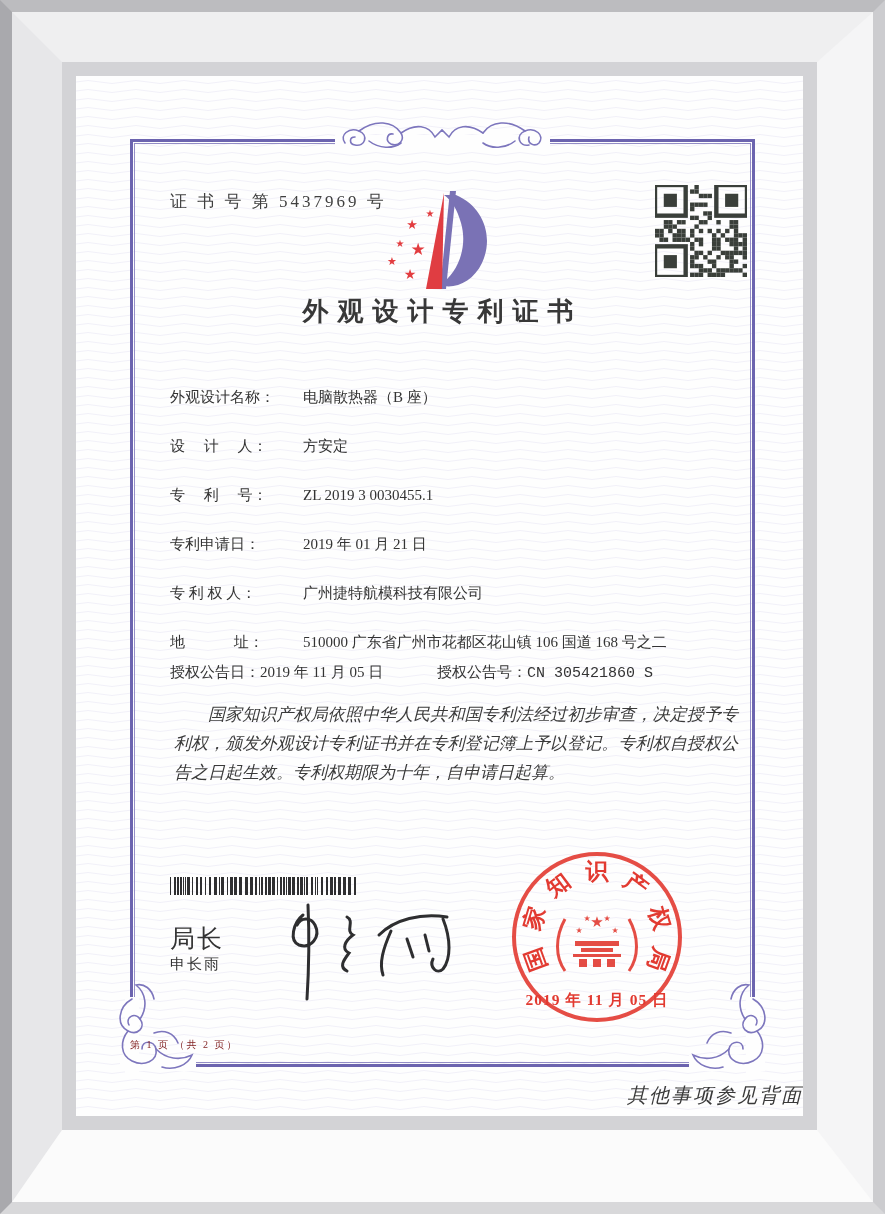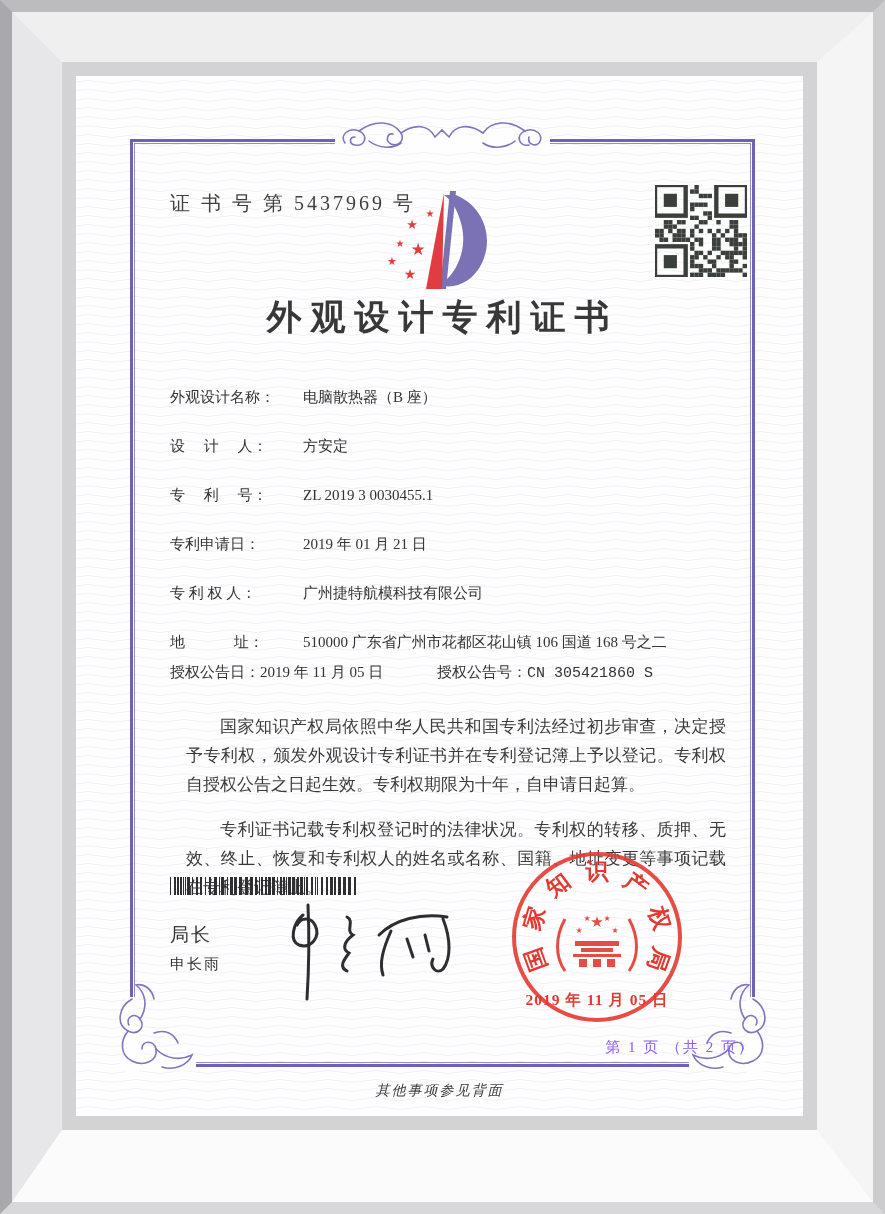--- a/index.html
+++ b/index.html
@@ -15,40 +15,40 @@
   .guilloche{position:absolute;left:0;top:0;pointer-events:none;}
   .guilloche path{fill:none;stroke:#8c84c4;stroke-width:.7;opacity:.16;}
   
   .cert{position:absolute;left:54px;top:63px;width:625px;height:928px;}
   .cert-b1{position:absolute;inset:0;border:3px solid #6c64af;}
   .cert-b2{position:absolute;inset:4px;border:1px solid #938dc6;}
   .orn{position:absolute;}
   .orn path{fill:none;stroke:#7d76bd;stroke-width:1.6;stroke-linecap:round;}
   .orn .bg{fill:#fefefe;stroke:none;}
   
-  .cert-no{position:absolute;left:40px;top:51px;font-size:20px;letter-spacing:3px;color:#3f3f3f;}
+  .cert-no{position:absolute;left:40px;top:51px;font-size:17px;letter-spacing:3px;color:#3f3f3f;}
   .logo{position:absolute;left:248px;top:44px;}
   .qr{position:absolute;left:525px;top:46px;}
-  .title{position:absolute;left:0;right:0;top:155px;text-align:center;font-size:35px;font-weight:700;letter-spacing:9px;color:#383838;}
+  .title{position:absolute;left:0;right:0;top:155px;text-align:center;font-size:26px;font-weight:700;letter-spacing:9px;color:#383838;}
   .field-row{position:absolute;left:40px;width:575px;font-size:15px;color:#333;white-space:nowrap;}
   .f-label{display:inline-block;width:133px;}
   .grant-row{position:absolute;left:40px;top:524px;width:575px;font-size:15px;color:#333;white-space:nowrap;}
   .grant-no{position:absolute;left:267px;top:0;font-family:Liberation Mono, monospace;}
   .paras{position:absolute;left:40px;top:557px;width:572px;font-size:17px;line-height:29px;color:#3a3a3a;text-align:justify;}
-  .paras p{margin:16px;text-indent:2em;}
+  .paras p{margin:4px;text-indent:2em;font-style:italic;}
   .barcode{position:absolute;left:40px;top:738px;}
-  .signer-title{position:absolute;left:40px;top:783px;font-size:19px;color:#333;letter-spacing:2px;}
+  .signer-title{position:absolute;left:40px;top:783px;font-size:25px;color:#333;letter-spacing:2px;}
   .signer-name{position:absolute;left:40px;top:816px;font-size:15px;color:#333;letter-spacing:2px;}
   .signature{position:absolute;left:145px;top:748px;}
   .signature path{fill:none;stroke:#2e2e30;stroke-width:3;stroke-linecap:round;}
   .seal{position:absolute;left:379px;top:710px;}
   .seal text{fill:#e23a31;font-weight:700;}
   .seal-date{position:absolute;left:379px;top:851px;width:176px;text-align:center;color:#e23a31;font-size:15.5px;font-weight:700;letter-spacing:1px;white-space:nowrap;}
-  .page-info{position:absolute;left:0;right:0;top:899px;text-align:right;font-size:15px;color:#8b5cf6;letter-spacing:2px;}
-  .back-note{position:absolute;left:0;right:0;top:1006px;text-align:center;font-size:14px;color:#3a3a3a;font-style:italic;letter-spacing:2px;}
+  .page-info{position:absolute;left:0;right:0;top:899px;text-align:left;font-size:10px;color:#7f1d1d;letter-spacing:2px;}
+  .back-note{position:absolute;left:0;right:0;top:1006px;text-align:right;font-size:20px;color:#3a3a3a;font-style:italic;letter-spacing:2px;}
 </style>
 </head>
 <body>
 
 <div class="stage">
   <div class="frame-outer">
     <div class="frame-face">
       <div class="mat">
         <div class="paper">
 
@@ -376,21 +376,20 @@
               <span class="f-label">地　　　 址：</span><span class="f-value">510000 广东省广州市花都区花山镇 106 国道 168 号之二</span>
             </div>
 
             <div class="grant-row">
               <span>授权公告日：</span><span>2019 年 11 月 05 日</span>
               <span class="grant-no"><span>授权公告号：</span><span>CN 305421860 S</span></span>
             </div>
 
             <div class="paras">
               <p>国家知识产权局依照中华人民共和国专利法经过初步审查，决定授予专利权，颁发外观设计专利证书并在专利登记簿上予以登记。专利权自授权公告之日起生效。专利权期限为十年，自申请日起算。</p>
-              <p>专利证书记载专利权登记时的法律状况。专利权的转移、质押、无效、终止、恢复和专利权人的姓名或名称、国籍、地址变更等事项记载在专利登记簿上。</p>
             </div>
 
             <svg id="barcode" class="barcode" width="187" height="18" viewBox="0 0 187 18">
                 <rect x="0" y="0" width="1" height="18" fill="#2f2f31"></rect>
                 <rect x="4" y="0" width="2" height="18" fill="#2f2f31"></rect>
                 <rect x="7" y="0" width="2" height="18" fill="#2f2f31"></rect>
                 <rect x="10" y="0" width="2" height="18" fill="#2f2f31"></rect>
                 <rect x="13" y="0" width="1" height="18" fill="#2f2f31"></rect>
                 <rect x="15" y="0" width="1" height="18" fill="#2f2f31"></rect>
                 <rect x="17" y="0" width="3" height="18" fill="#2f2f31"></rect>

